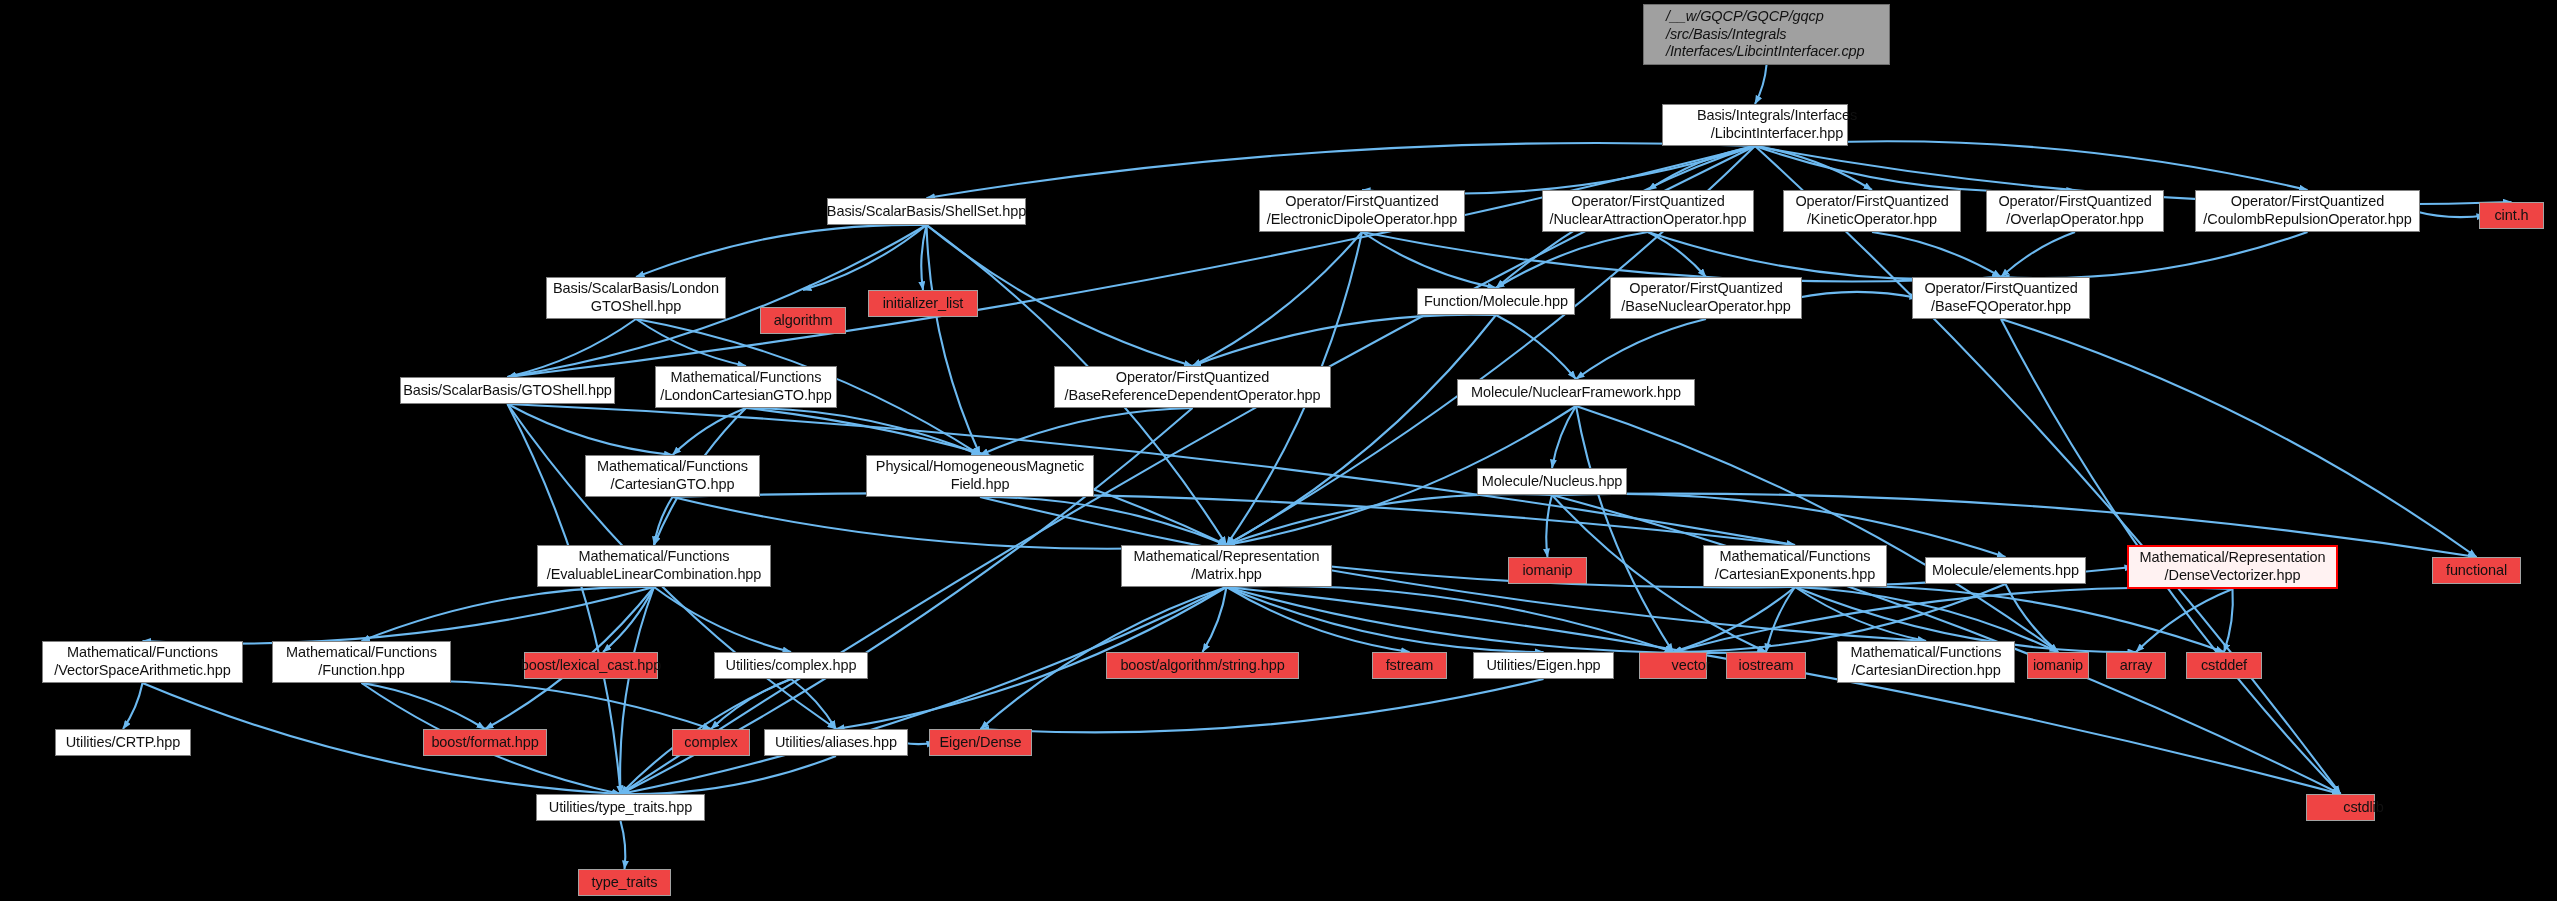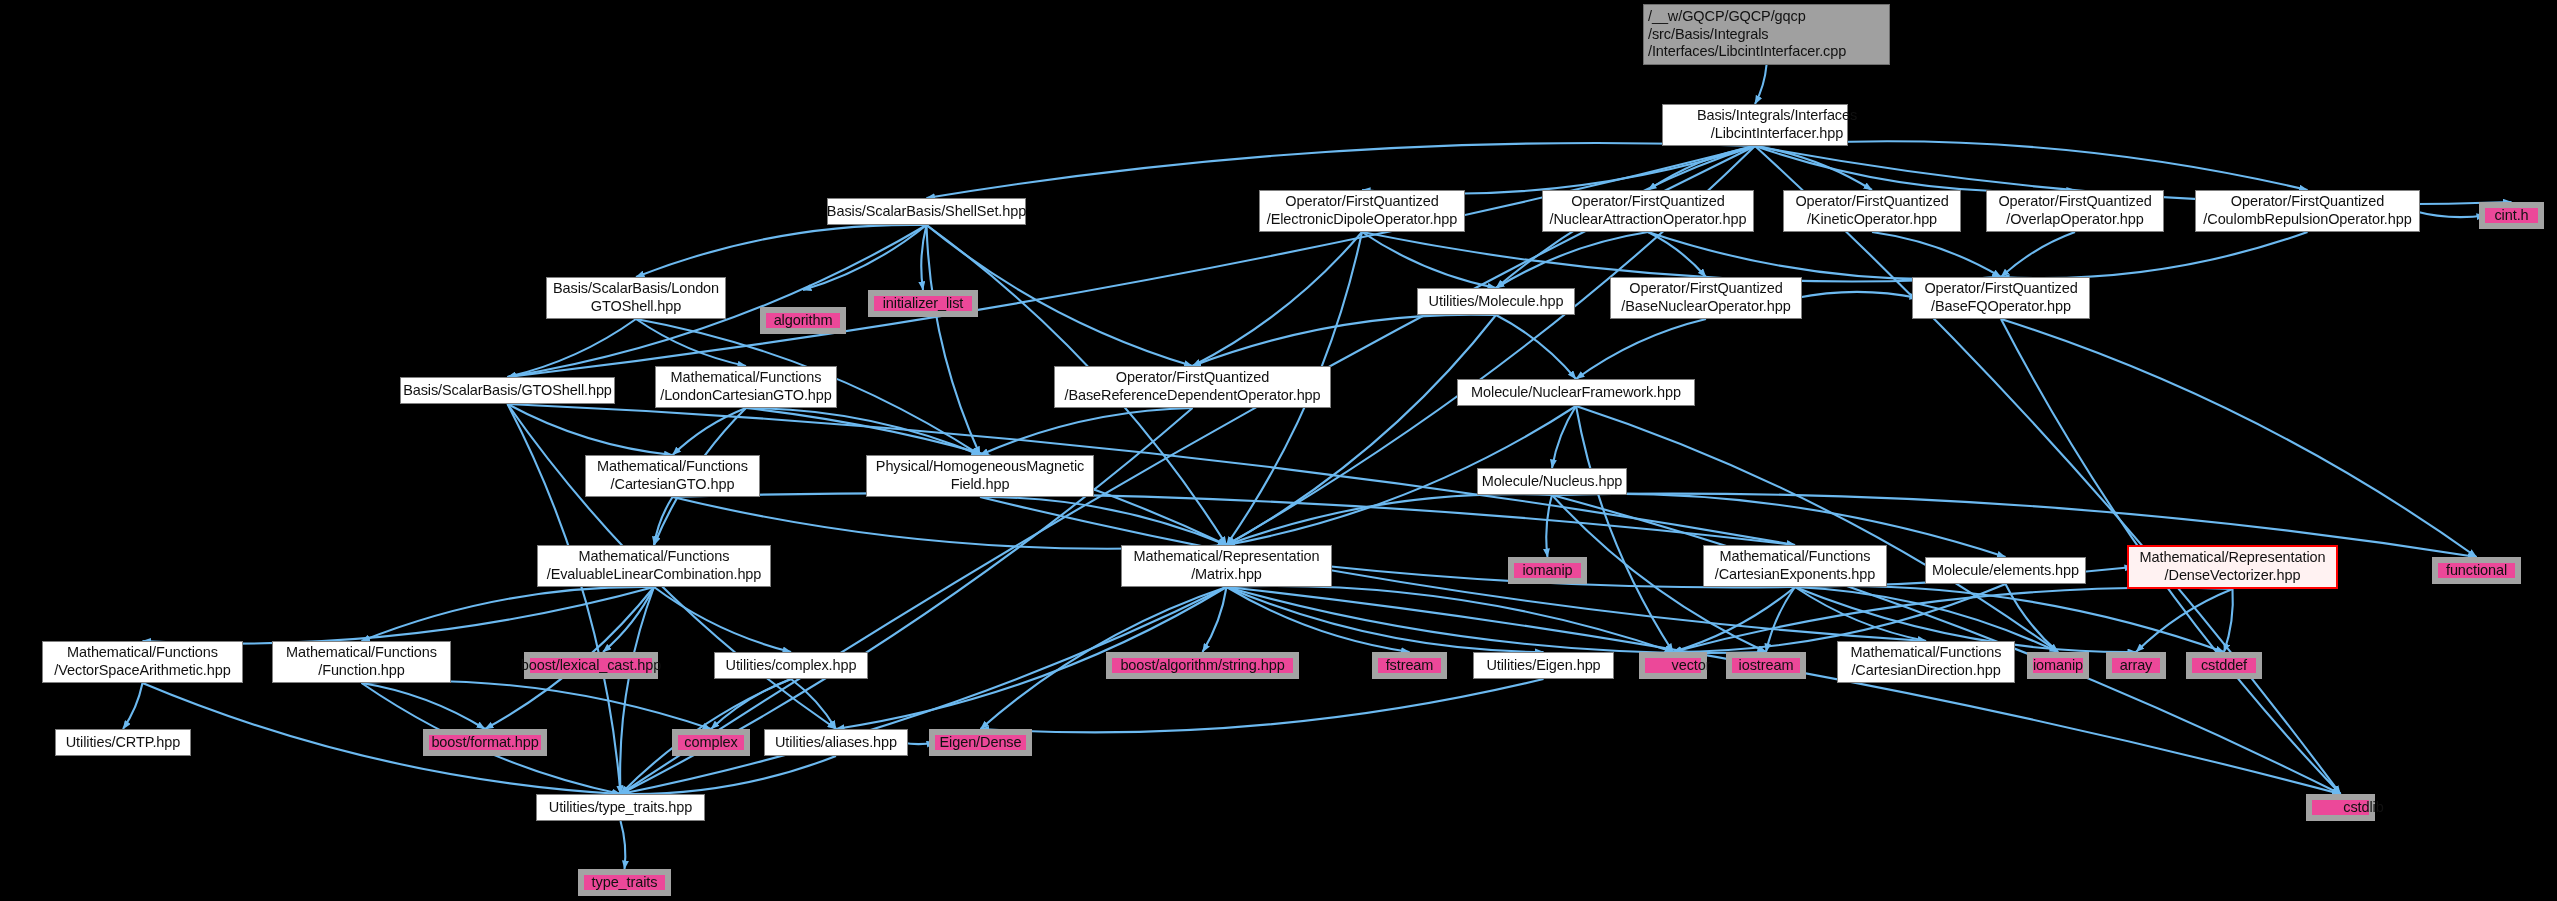--- a/index.html
+++ b/index.html
@@ -33,29 +33,30 @@
     font-size: 14.5px;
     line-height: 1.22;
     color: #111111;
     border: 1px solid #808080;
     background: #ffffff;
     white-space: pre;
     letter-spacing: -0.1px;
     z-index: 5;
   }
   .node.sys {
-    background: #ec4899;
-    border: 6px solid #a3a3a3;
+    background: #ef4444;
+    border: 1px solid #a3a3a3;
   }
   .node.root {
     background: #a0a0a0;
     border: 1px solid #6e6e6e;
     text-align: left;
     justify-content: flex-start;
-    padding-left: 4px;
+    padding-left: 22px;
+    font-style: italic;
   }
   .node.highlight {
     background: #fff2f2;
     border: 2px solid #ff0000;
   }
   .node .lbl { display: block; }
 </style>
 </head>
 <body>
 
@@ -189,21 +190,21 @@
 /KineticOperator.hpp</span></div>
       <div class="node" style="left: 1986px; top: 190px; width: 178px; height: 42px;"><span class="lbl">Operator/FirstQuantized
 /OverlapOperator.hpp</span></div>
       <div class="node" style="left: 2195px; top: 190px; width: 225px; height: 42px;"><span class="lbl">Operator/FirstQuantized
 /CoulombRepulsionOperator.hpp</span></div>
       <div class="node sys" style="left: 2479px; top: 202px; width: 65px; height: 27px;"><span class="lbl">cint.h</span></div>
       <div class="node" style="left: 546px; top: 277px; width: 180px; height: 42px;"><span class="lbl">Basis/ScalarBasis/London
 GTOShell.hpp</span></div>
       <div class="node sys" style="left: 760px; top: 307px; width: 86px; height: 27px;"><span class="lbl">algorithm</span></div>
       <div class="node sys" style="left: 868px; top: 290px; width: 110px; height: 27px;"><span class="lbl">initializer_list</span></div>
-      <div class="node" style="left: 1417px; top: 288px; width: 158px; height: 27px;"><span class="lbl">Utilities/Molecule.hpp</span></div>
+      <div class="node" style="left: 1417px; top: 288px; width: 158px; height: 27px;"><span class="lbl">Function/Molecule.hpp</span></div>
       <div class="node" style="left: 1610px; top: 277px; width: 192px; height: 42px;"><span class="lbl">Operator/FirstQuantized
 /BaseNuclearOperator.hpp</span></div>
       <div class="node" style="left: 1912px; top: 277px; width: 178px; height: 42px;"><span class="lbl">Operator/FirstQuantized
 /BaseFQOperator.hpp</span></div>
       <div class="node" style="left: 400px; top: 377px; width: 215px; height: 27px;"><span class="lbl">Basis/ScalarBasis/GTOShell.hpp</span></div>
       <div class="node" style="left: 655px; top: 366px; width: 182px; height: 42px;"><span class="lbl">Mathematical/Functions
 /LondonCartesianGTO.hpp</span></div>
       <div class="node" style="left: 1054px; top: 366px; width: 277px; height: 42px;"><span class="lbl">Operator/FirstQuantized
 /BaseReferenceDependentOperator.hpp</span></div>
       <div class="node" style="left: 1457px; top: 379px; width: 238px; height: 27px;"><span class="lbl">Molecule/NuclearFramework.hpp</span></div>

